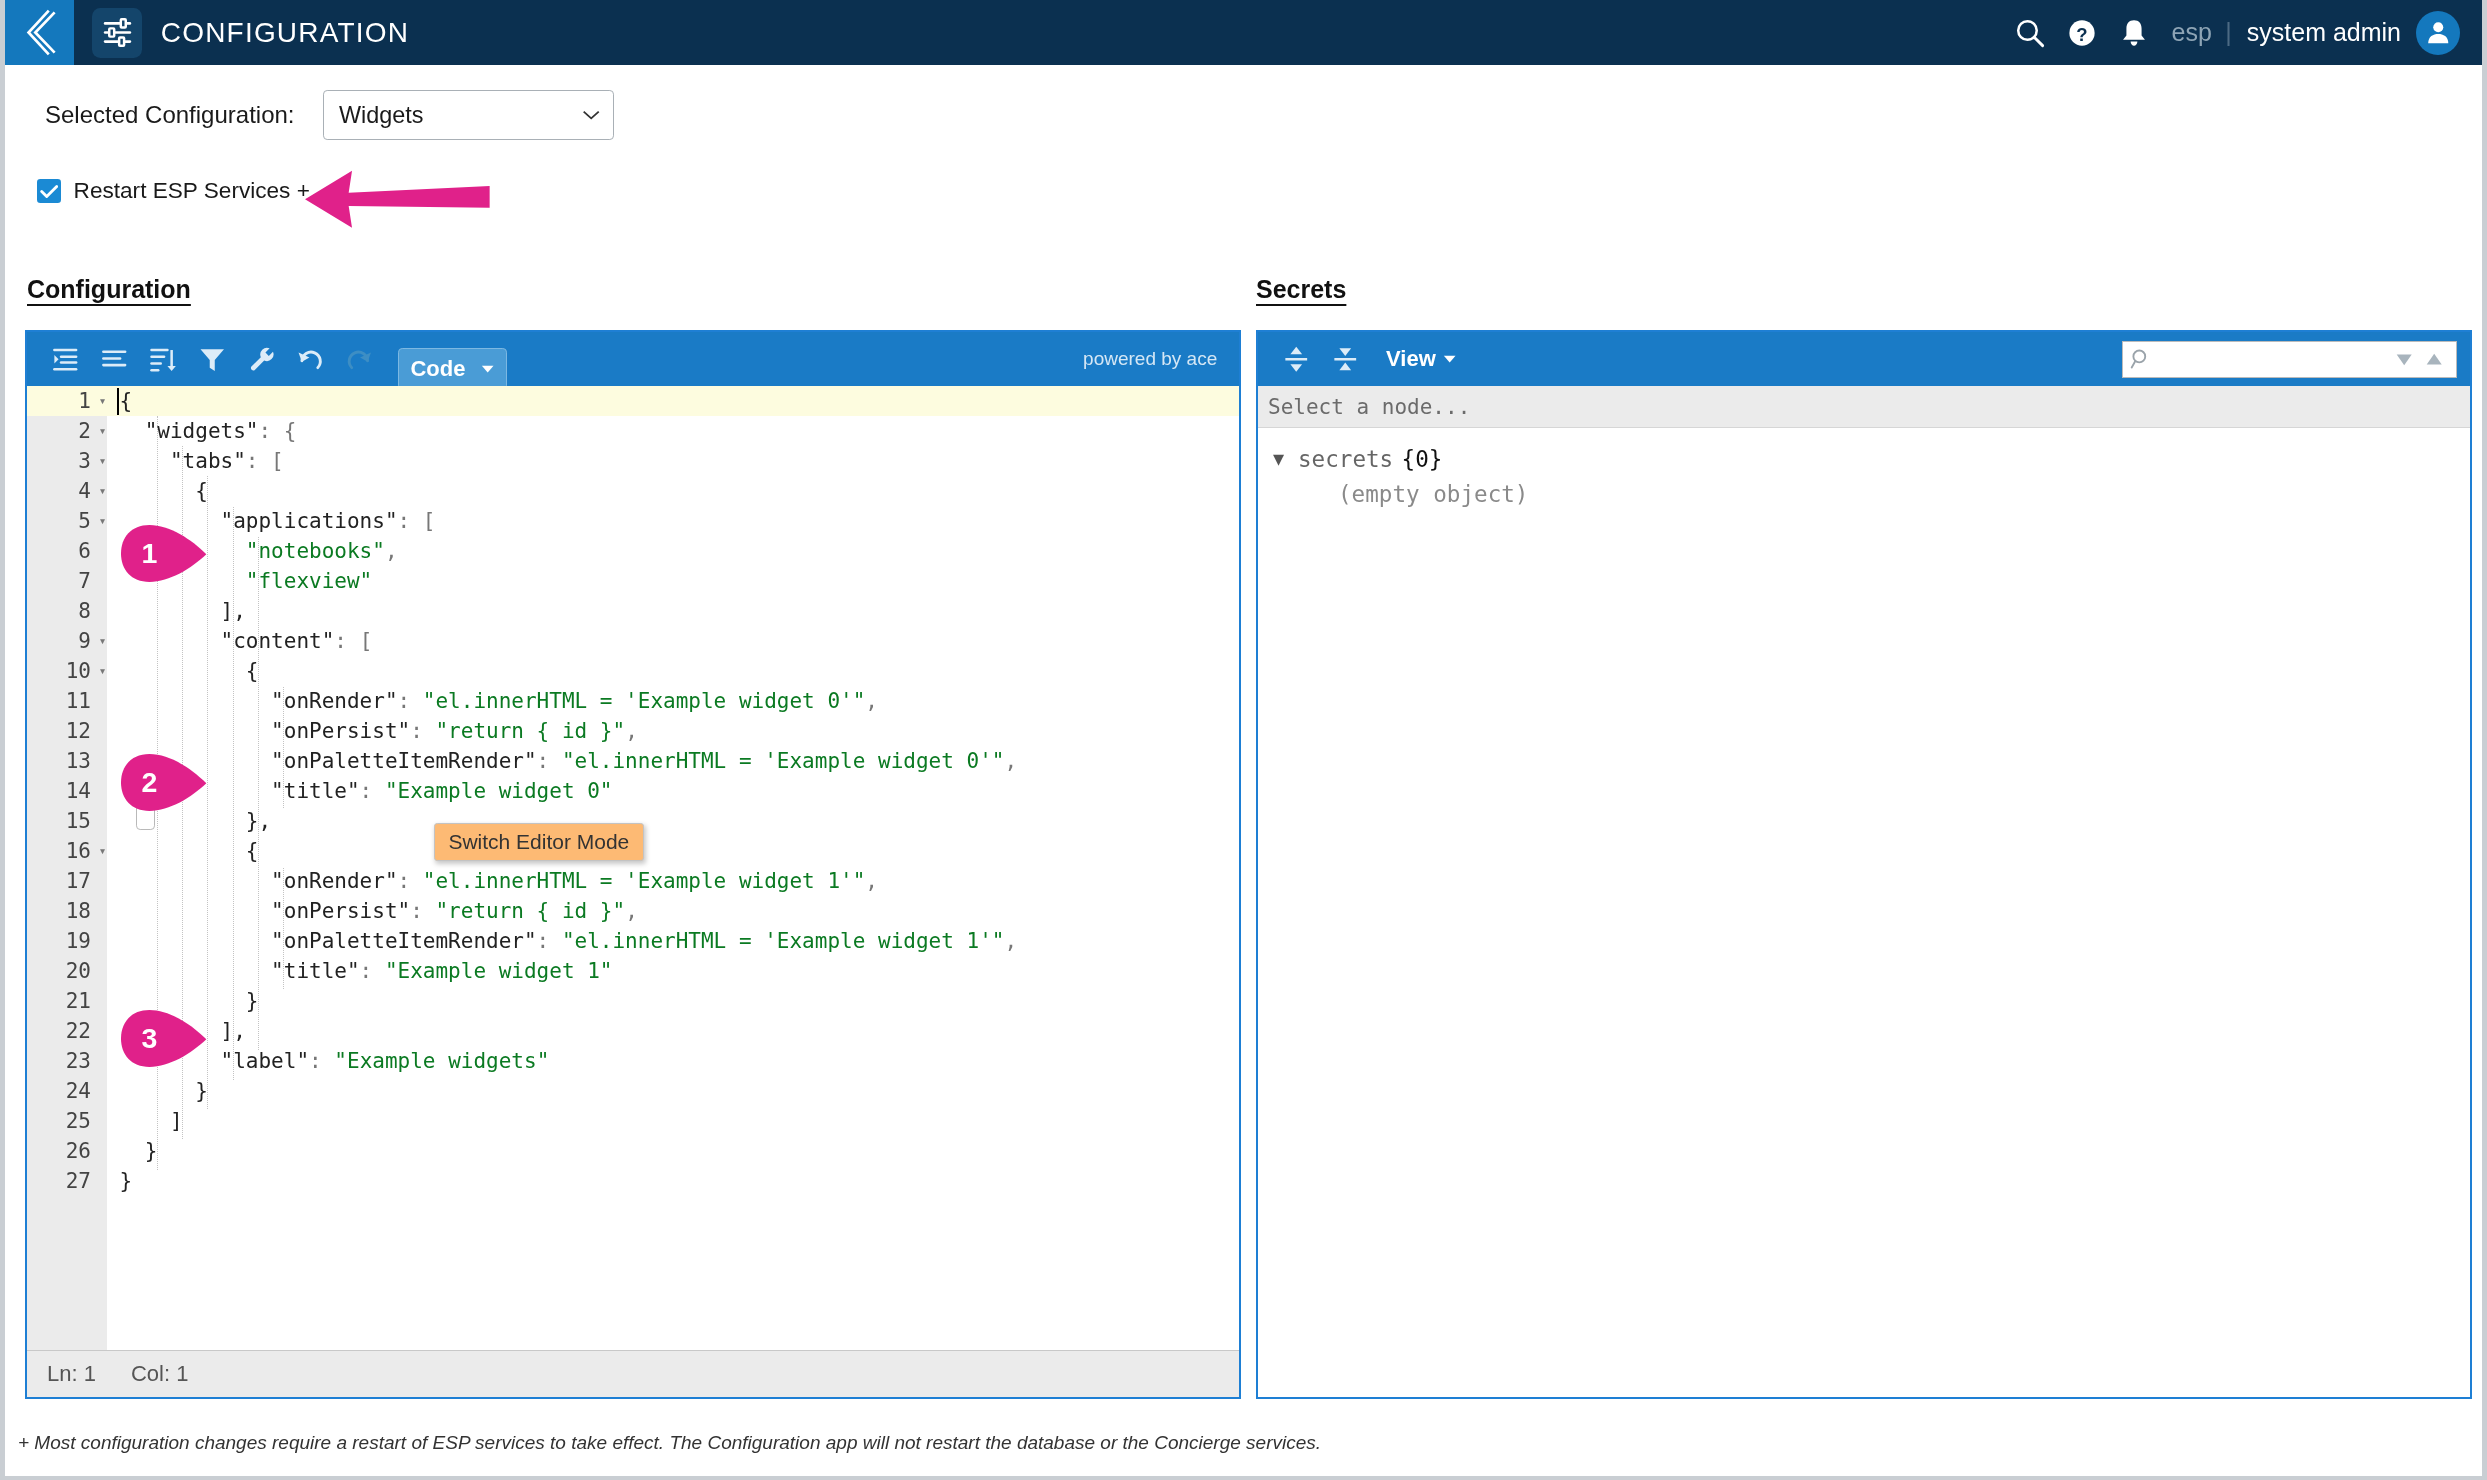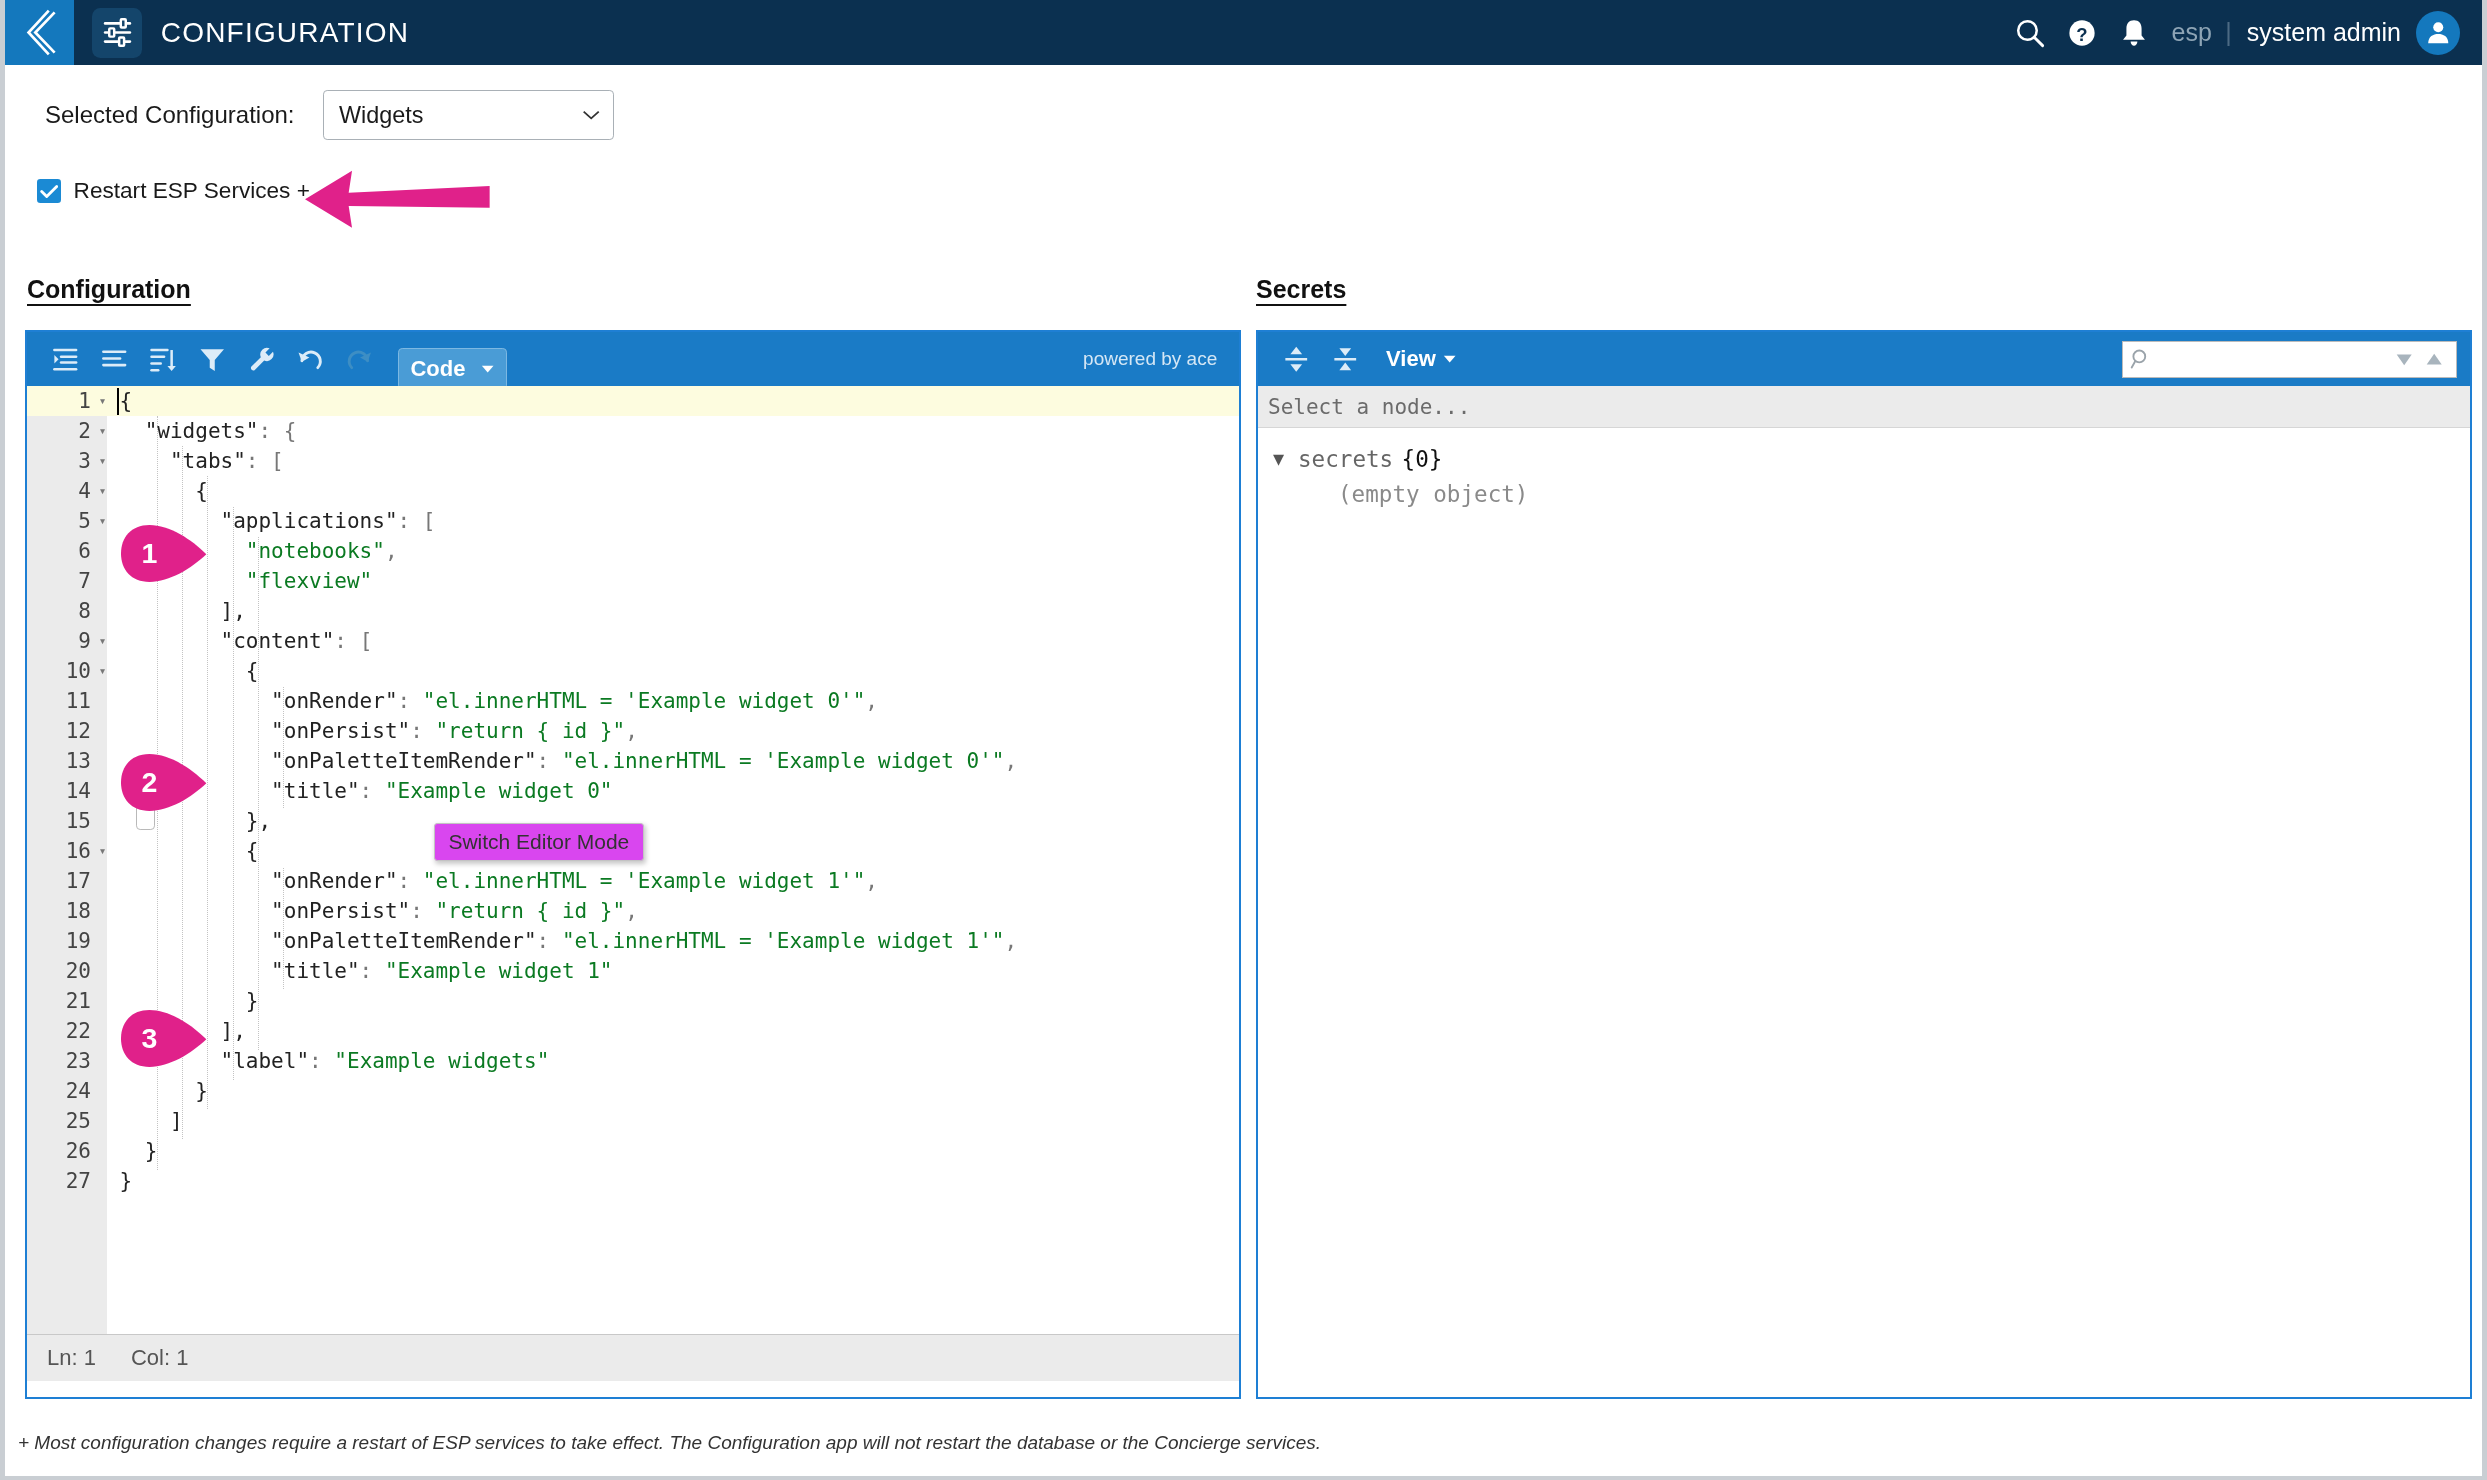--- a/index.html
+++ b/index.html
@@ -313,32 +313,32 @@
     height: 27px;
     background: #000;
   }
   .brace-box {
     position: absolute;
     border: 0.8px solid #b9b9b9;
     border-radius: 4.2px;
   }
   .tooltip {
     position: absolute;
-    background: #d946ef;
+    background: #fdba74;
     border: 0.8px solid #c3c3c3;
     border-radius: 3.3px;
     color: #333333;
     font-size: 21px;
     font-family: "Liberation Sans", sans-serif;
     padding: 5.9px 13.4px;
     box-shadow: 1.7px 2.5px 5px rgba(0,0,0,0.22);
   }
   .statusbar {
     position: absolute;
-    left: 0; right: 0; bottom: 16px;
+    left: 0; right: 0; bottom: 0;
     height: 47px;
     background: #ebebeb;
     border-top: 0.8px solid #c8c8c8;
     display: flex;
     align-items: center;
     padding-left: 20px;
     gap: 35px;
     font-size: 22px;
     color: #555555;
     box-sizing: border-box;

